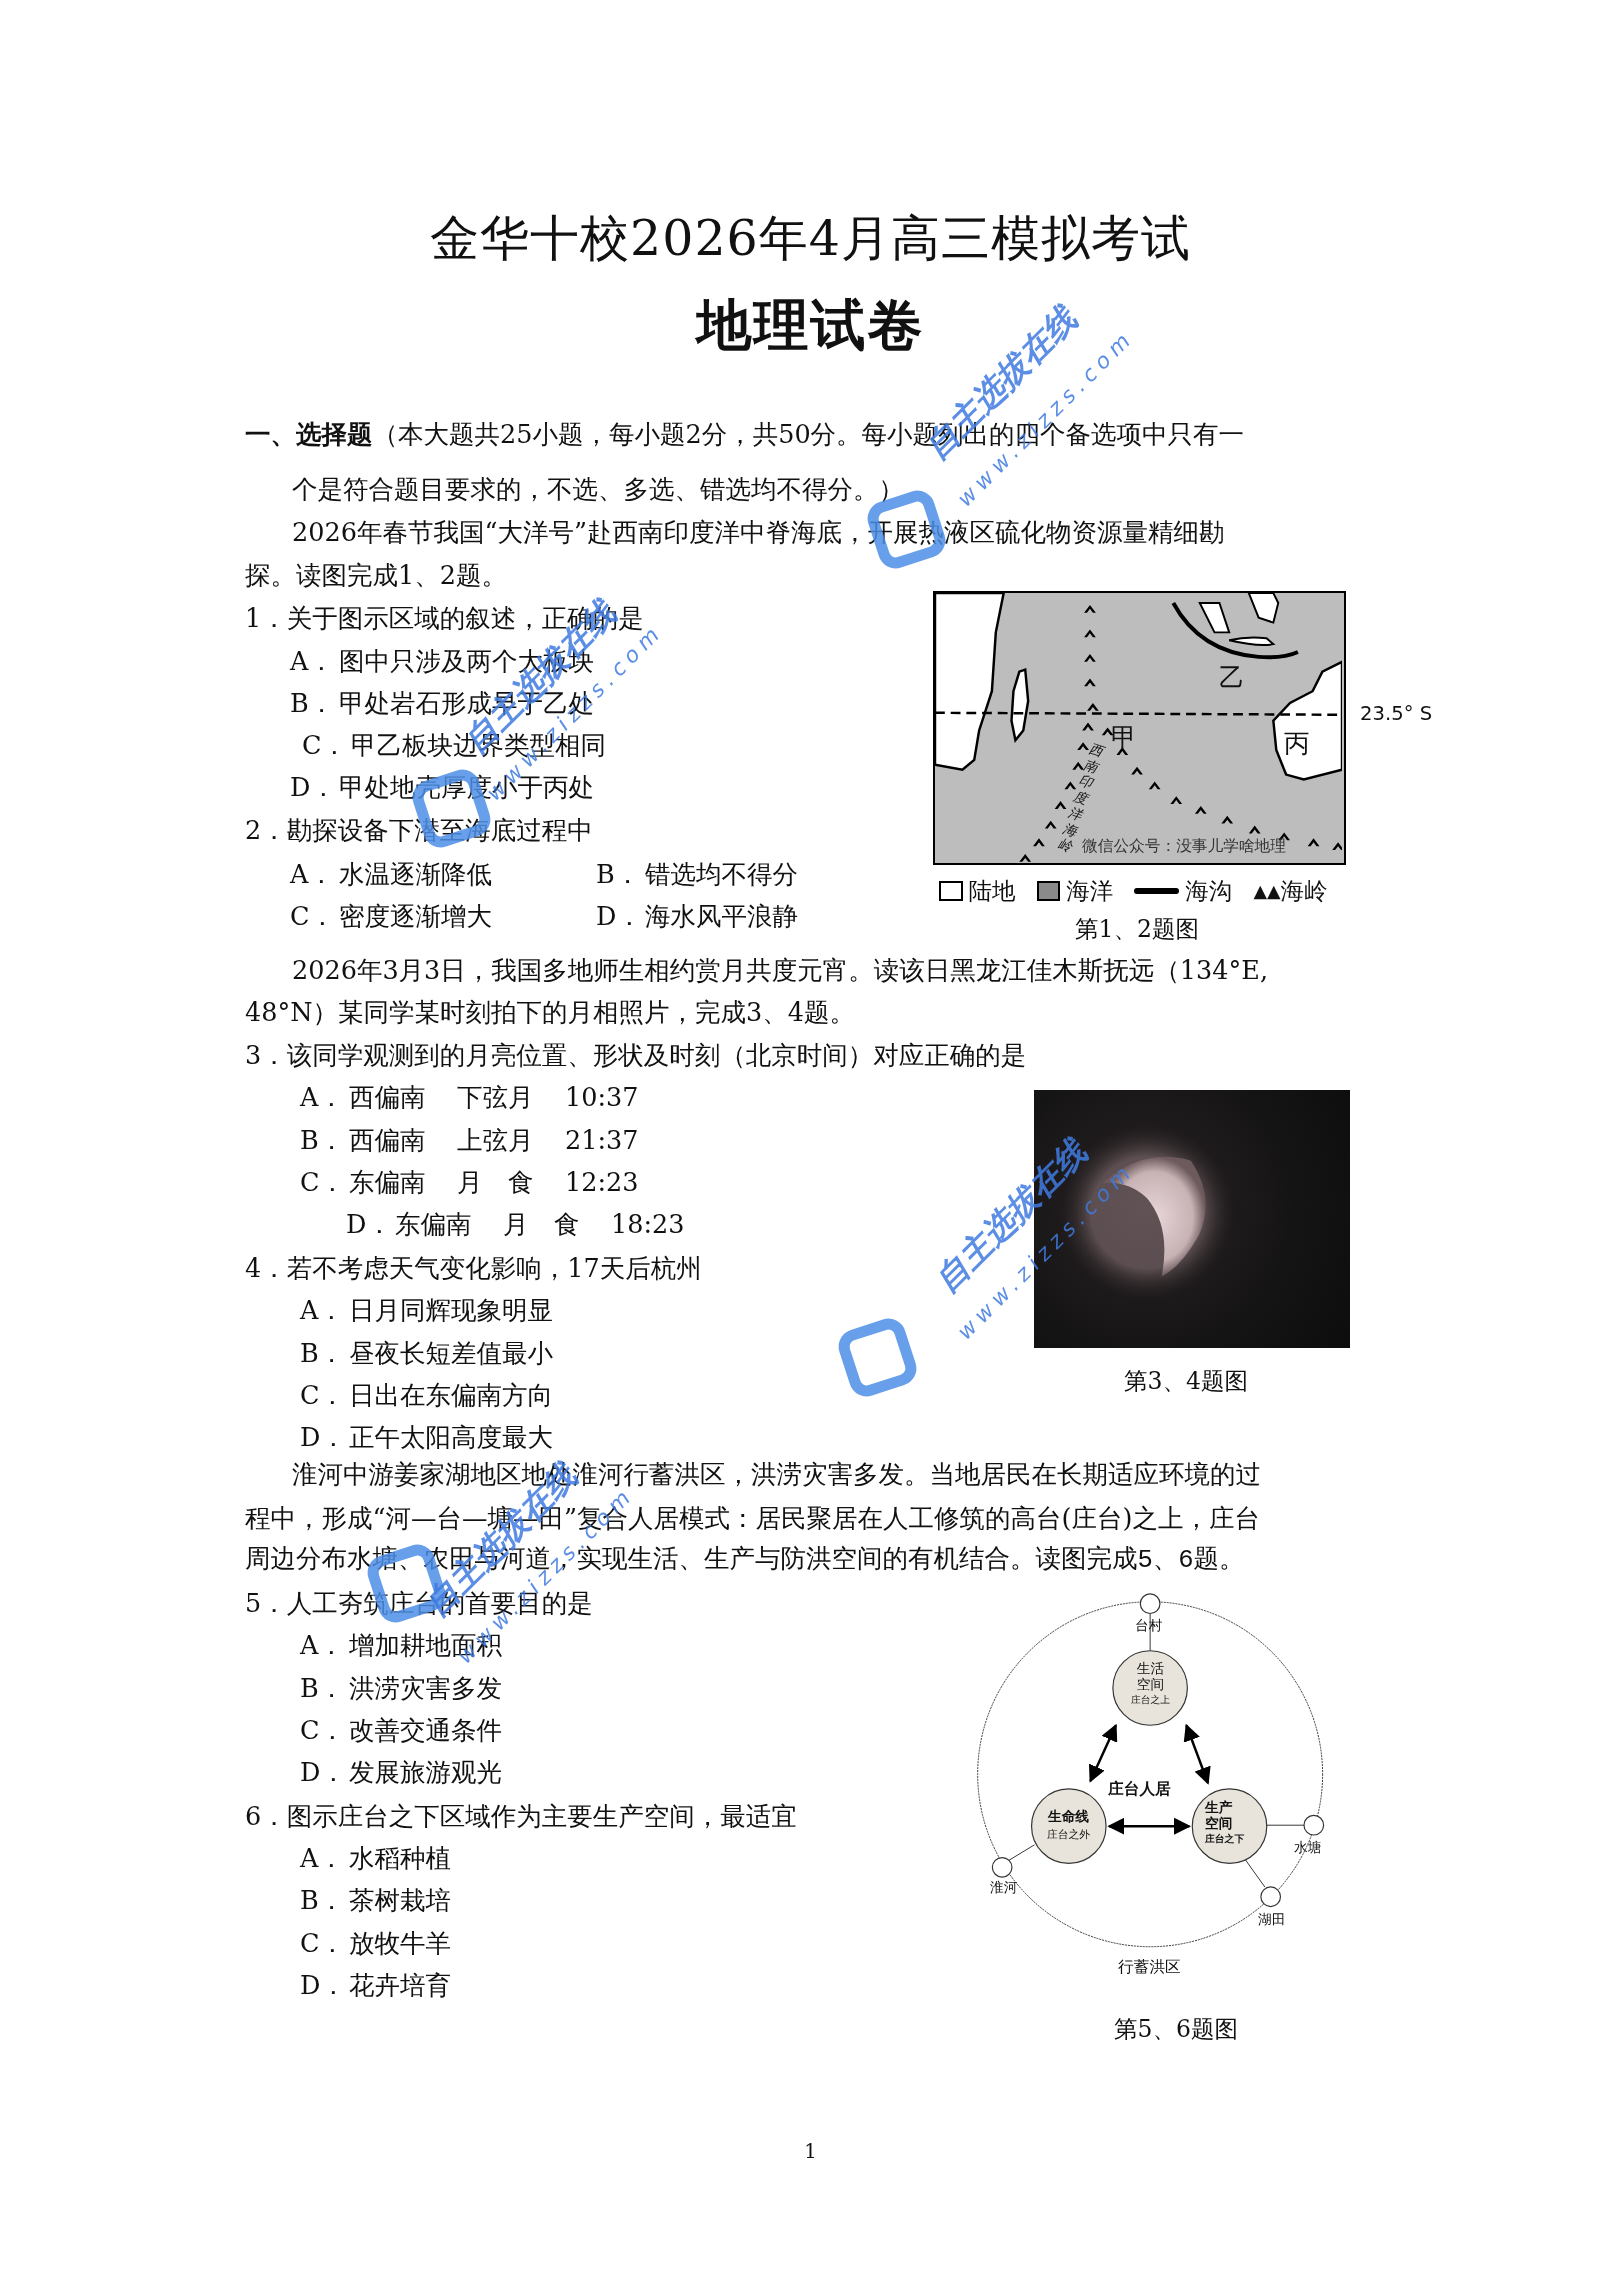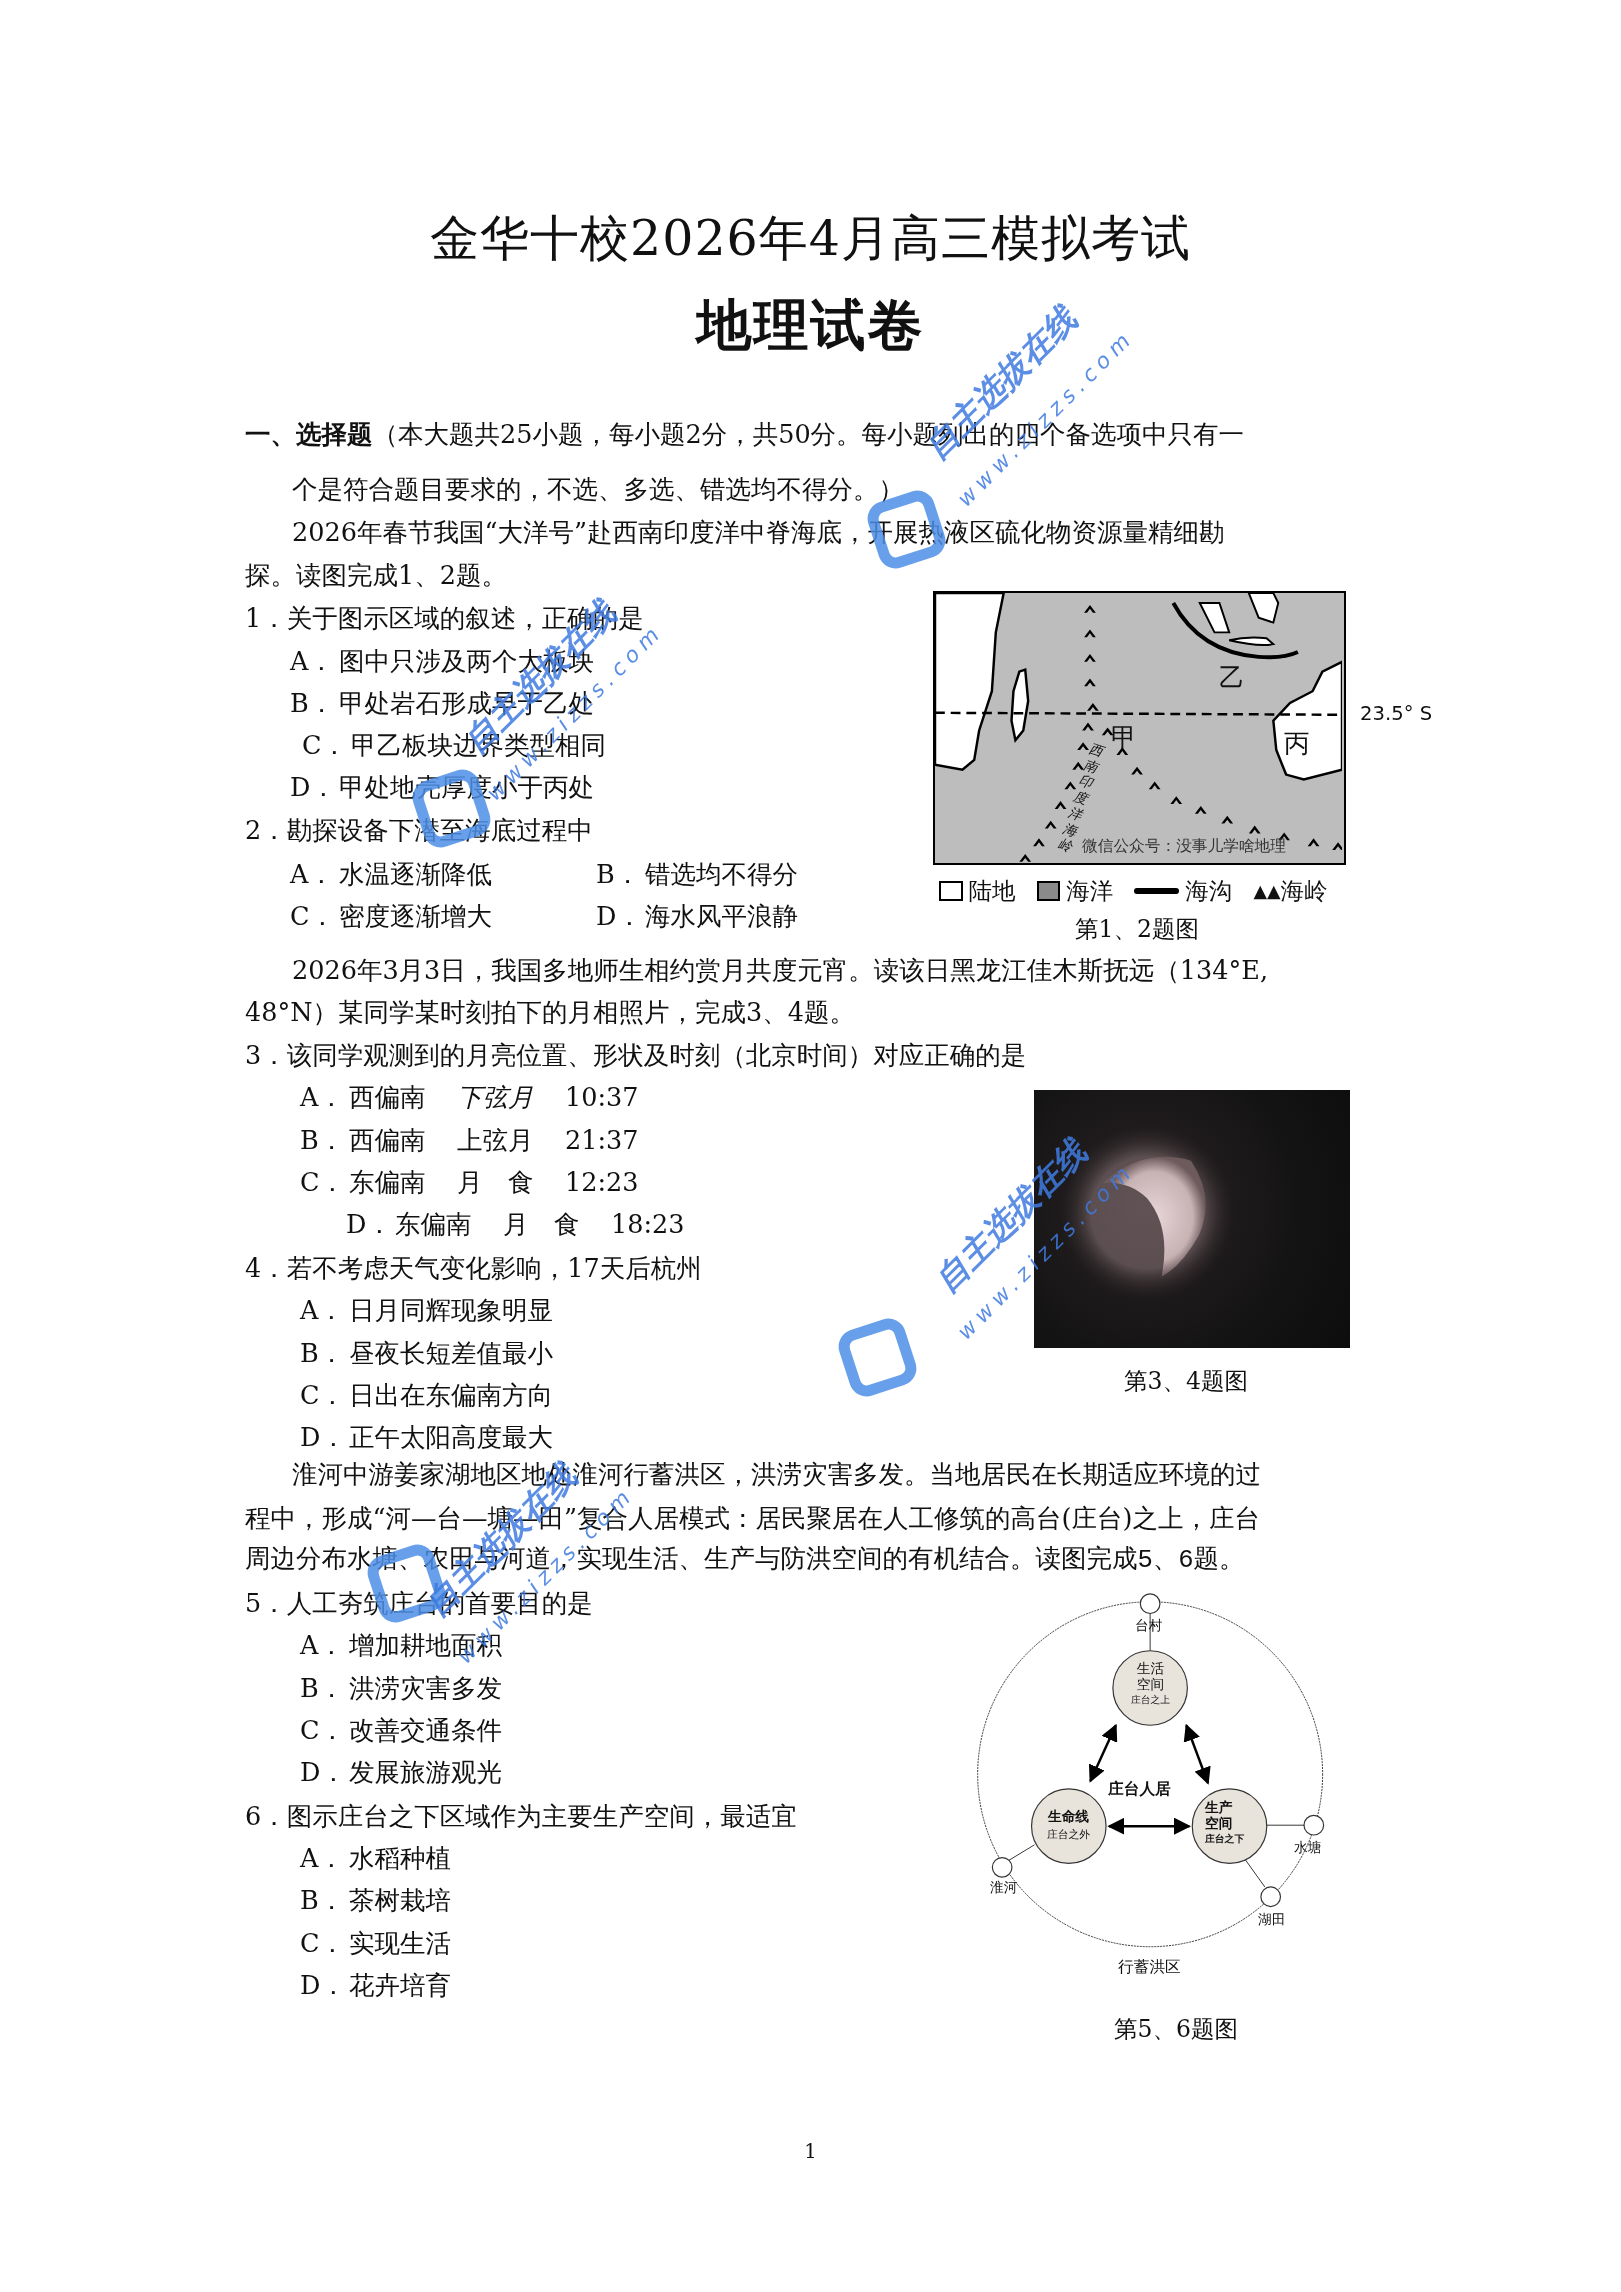--- a/index.html
+++ b/index.html
@@ -111,21 +111,21 @@
   <span style="margin-left:13.7px; font-size:17.6px;">▲▲</span><span>海岭</span>
 </div>
 <div class="abs caption" style="left:1039px; top:913px; width:196px;">第1、2题图</div>
 
 <div class="abs line" style="left:292px; top:956px;">2026年3月3日，我国多地师生相约赏月共度元宵。读该日黑龙江佳木斯抚远（134°E,</div>
 <div class="abs line" style="left:245px; top:998px;">48°N）某同学某时刻拍下的月相照片，完成3、4题。</div>
 
 <div class="abs line" style="left:245px; top:1041px;">
   <span>3．</span><span>该同学观测到的月亮位置、形状及时刻（北京时间）对应正确的是</span>
 </div>
-<div class="abs line" style="left:300px; top:1083px;"><span class="opt-letter">A．</span><span style="display:inline-block;width:108px;">西偏南</span><span style="display:inline-block;width:108px;font-style:italic;">下弦月</span><span>10:37</span></div>
+<div class="abs line" style="left:300px; top:1083px;"><span class="opt-letter">A．</span><span style="display:inline-block;width:108px;">西偏南</span><span style="display:inline-block;width:108px;">下弦月</span><span>10:37</span></div>
 <div class="abs line" style="left:300px; top:1126px;"><span class="opt-letter">B．</span><span style="display:inline-block;width:108px;">西偏南</span><span style="display:inline-block;width:108px;">上弦月</span><span>21:37</span></div>
 <div class="abs line" style="left:300px; top:1168px;"><span class="opt-letter">C．</span><span style="display:inline-block;width:108px;">东偏南</span><span style="display:inline-block;width:108px;">月　食</span><span>12:23</span></div>
 <div class="abs line" style="left:300px; top:1210px;margin-left:46px;"><span class="opt-letter">D．</span><span style="display:inline-block;width:108px;">东偏南</span><span style="display:inline-block;width:108px;">月　食</span><span>18:23</span></div>
 
 <div class="abs line" style="left:245px; top:1254px;">
   <span>4．</span><span>若不考虑天气变化影响，17天后杭州</span>
 </div>
 <div class="abs line" style="left:300px; top:1296px;"><span class="opt-letter">A．</span><span>日月同辉现象明显</span></div>
 <div class="abs line" style="left:300px; top:1339px;"><span class="opt-letter">B．</span><span>昼夜长短差值最小</span></div>
 <div class="abs line" style="left:300px; top:1381px;"><span class="opt-letter">C．</span><span>日出在东偏南方向</span></div>
@@ -160,21 +160,21 @@
 <div class="abs line" style="left:300px; top:1631px;"><span class="opt-letter">A．</span><span>增加耕地面积</span></div>
 <div class="abs line" style="left:300px; top:1674px;"><span class="opt-letter">B．</span><span>洪涝灾害多发</span></div>
 <div class="abs line" style="left:300px; top:1716px;"><span class="opt-letter">C．</span><span>改善交通条件</span></div>
 <div class="abs line" style="left:300px; top:1758px;"><span class="opt-letter">D．</span><span>发展旅游观光</span></div>
 
 <div class="abs line" style="left:245px; top:1802px;">
   <span>6．</span><span>图示庄台之下区域作为主要生产空间，最适宜</span>
 </div>
 <div class="abs line" style="left:300px; top:1844px;"><span class="opt-letter">A．</span><span>水稻种植</span></div>
 <div class="abs line" style="left:300px; top:1886px;"><span class="opt-letter">B．</span><span>茶树栽培</span></div>
-<div class="abs line" style="left:300px; top:1929px;"><span class="opt-letter">C．</span><span>实现生活</span></div>
+<div class="abs line" style="left:300px; top:1929px;"><span class="opt-letter">C．</span><span>放牧牛羊</span></div>
 <div class="abs line" style="left:300px; top:1971px;"><span class="opt-letter">D．</span><span>花卉培育</span></div>
 
 <div class="abs" style="left:961px; top:1590px; width:392px; height:392px;">
   <svg width="392" height="392" viewBox="0 0 400 400" style="position:absolute;left:0;top:0;">
     <defs>
       <marker id="arr" viewBox="0 0 10 10" refX="9" refY="5" markerWidth="7" markerHeight="7" orient="auto-start-reverse">
         <path d="M0,0 L10,5 L0,10 Z" fill="#000"></path>
       </marker>
     </defs>
     <circle cx="193" cy="188" r="176" fill="none" stroke="#333" stroke-width="1" stroke-dasharray="2,1"></circle>

